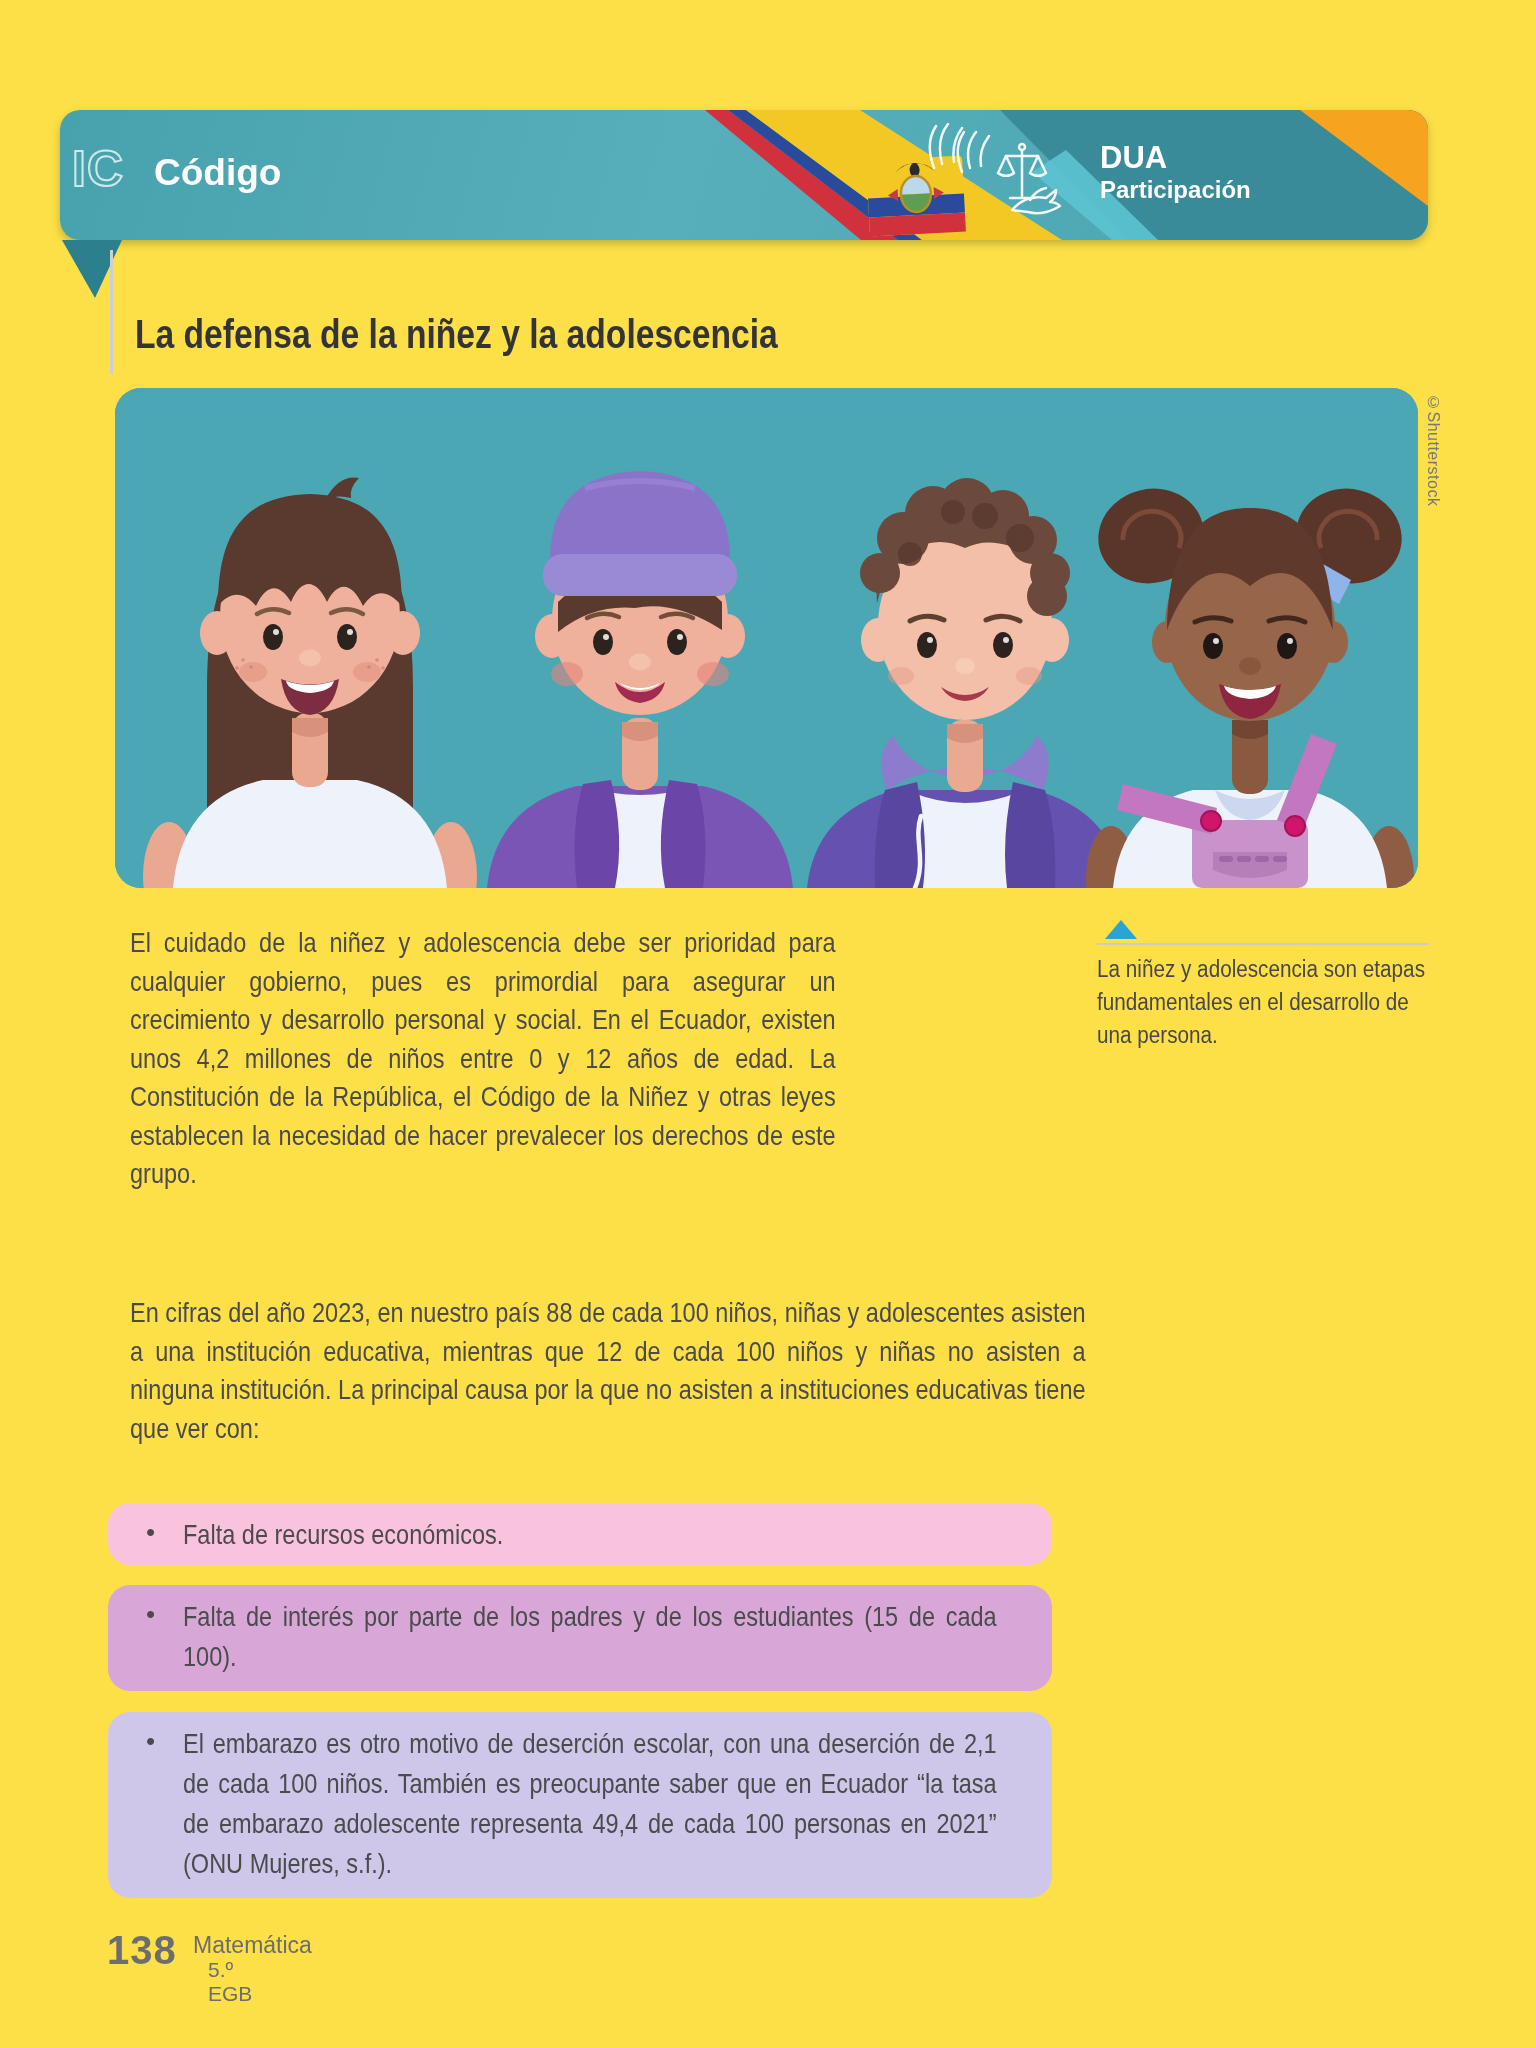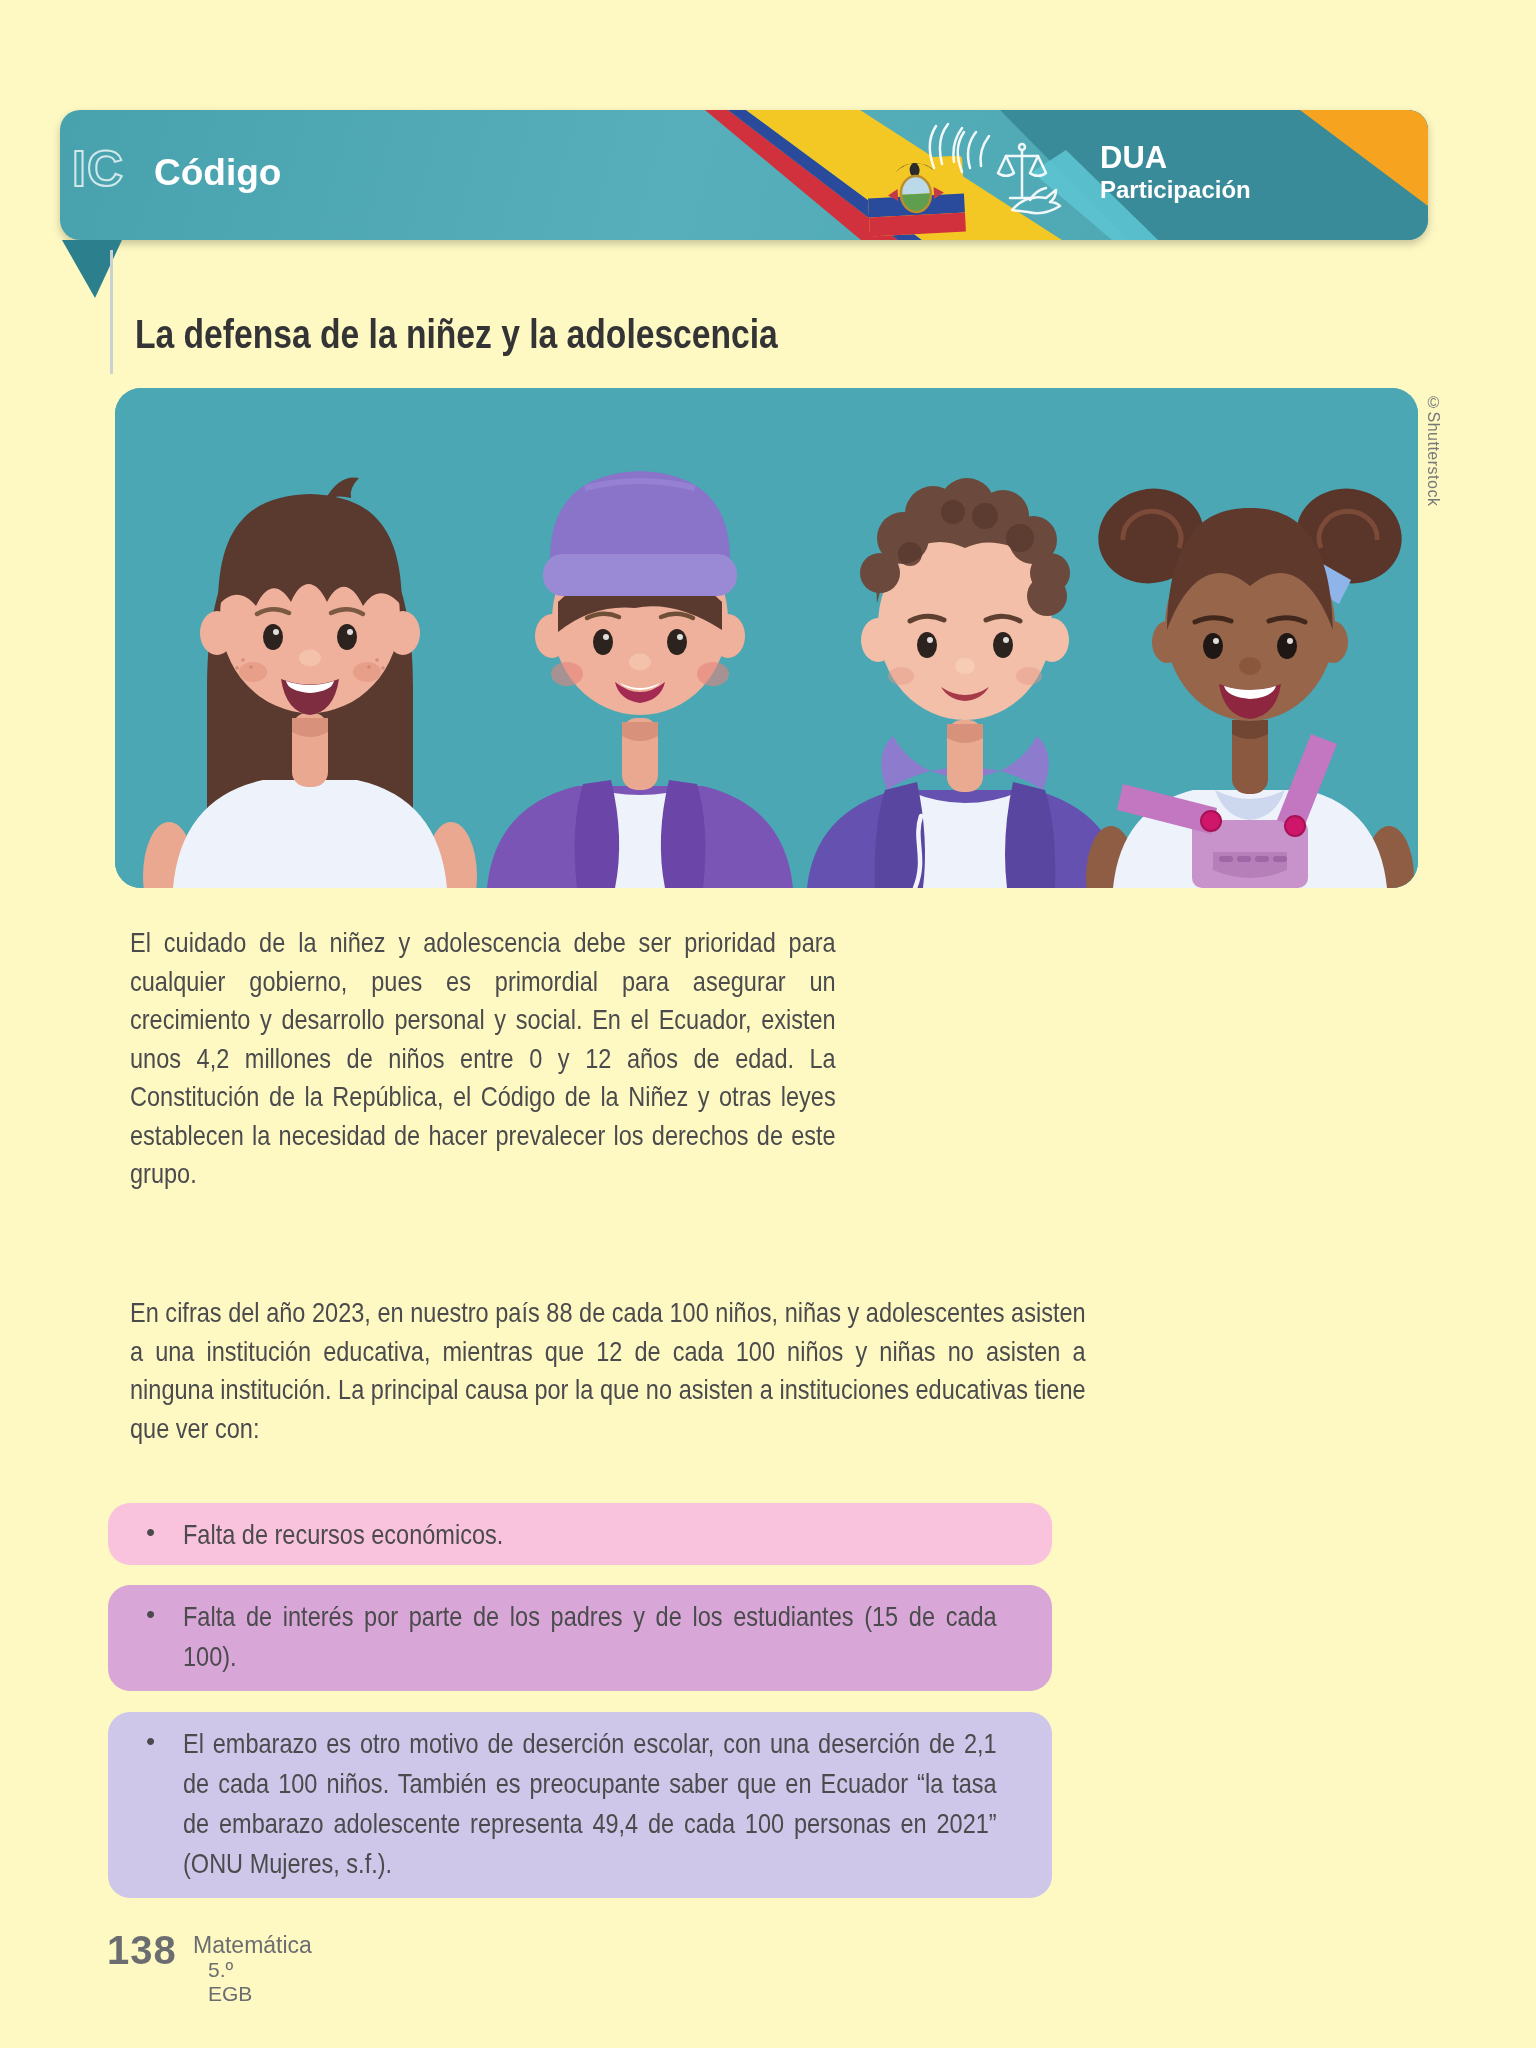--- a/index.html
+++ b/index.html
@@ -1,18 +1,18 @@
 <!DOCTYPE html>
 <html lang="es"><head>
 <meta charset="utf-8">
 <style>
   html,body{margin:0;padding:0;background:#e9e9e9;}
   .page{
     position:relative;width:1536px;height:2048px;margin:0 auto;
-    background:#fef9c3;overflow:hidden;
+    background:#fde047;overflow:hidden;
     font-family:"Liberation Sans",sans-serif;color:#4b4b4d;
   }
   
   .band{
     position:absolute;left:60px;top:110px;width:1368px;height:130px;
     border-radius:20px;overflow:hidden;
     background:linear-gradient(105deg,#48a2ae 0%,#56afba 45%,#4aa5b1 100%);
     box-shadow:0 4px 8px rgba(0,0,0,.22);
   }
   .band svg{position:absolute;left:0;top:0;}
@@ -283,20 +283,25 @@
         <path d="M1109,298 Q1135,306 1161,298 Q1158,309 1135,311 Q1112,309 1109,298 Z" fill="#ffffff"></path>
       </g>
     </svg>
   </div>
   <div class="credit">©Shutterstock</div>
 
   <div class="body-par par1">
     <div class="cond">El cuidado de la niñez y adolescencia debe ser prioridad para cualquier gobierno, pues es primordial para asegurar un crecimiento y desarrollo personal y social. En el Ecuador, existen unos 4,2 millones de niños entre 0 y 12 años de edad. La Constitución de la República, el Código de la Niñez y otras leyes establecen la necesidad de hacer prevalecer los derechos de este grupo.</div>
   </div>
 
+  <div class="sidenote">
+    <div class="arrow"></div>
+    <div class="rule"></div>
+    <div class="note-text">La niñez y adolescencia son etapas fundamentales en el desarrollo de una persona.</div>
+  </div>
 
 
   <div class="body-par par3">
     <div class="cond">En cifras del año 2023, en nuestro país 88 de cada 100 niños, niñas y adolescentes asisten a una institución educativa, mientras que 12 de cada 100 niños y niñas no asisten a ninguna institución. La principal causa por la que no asisten a instituciones educativas tiene que ver con:</div>
   </div>
 
   <div class="callout co1">
     <span class="bullet">•</span>
     <div class="co-text cond">Falta de recursos económicos.</div>
   </div>

